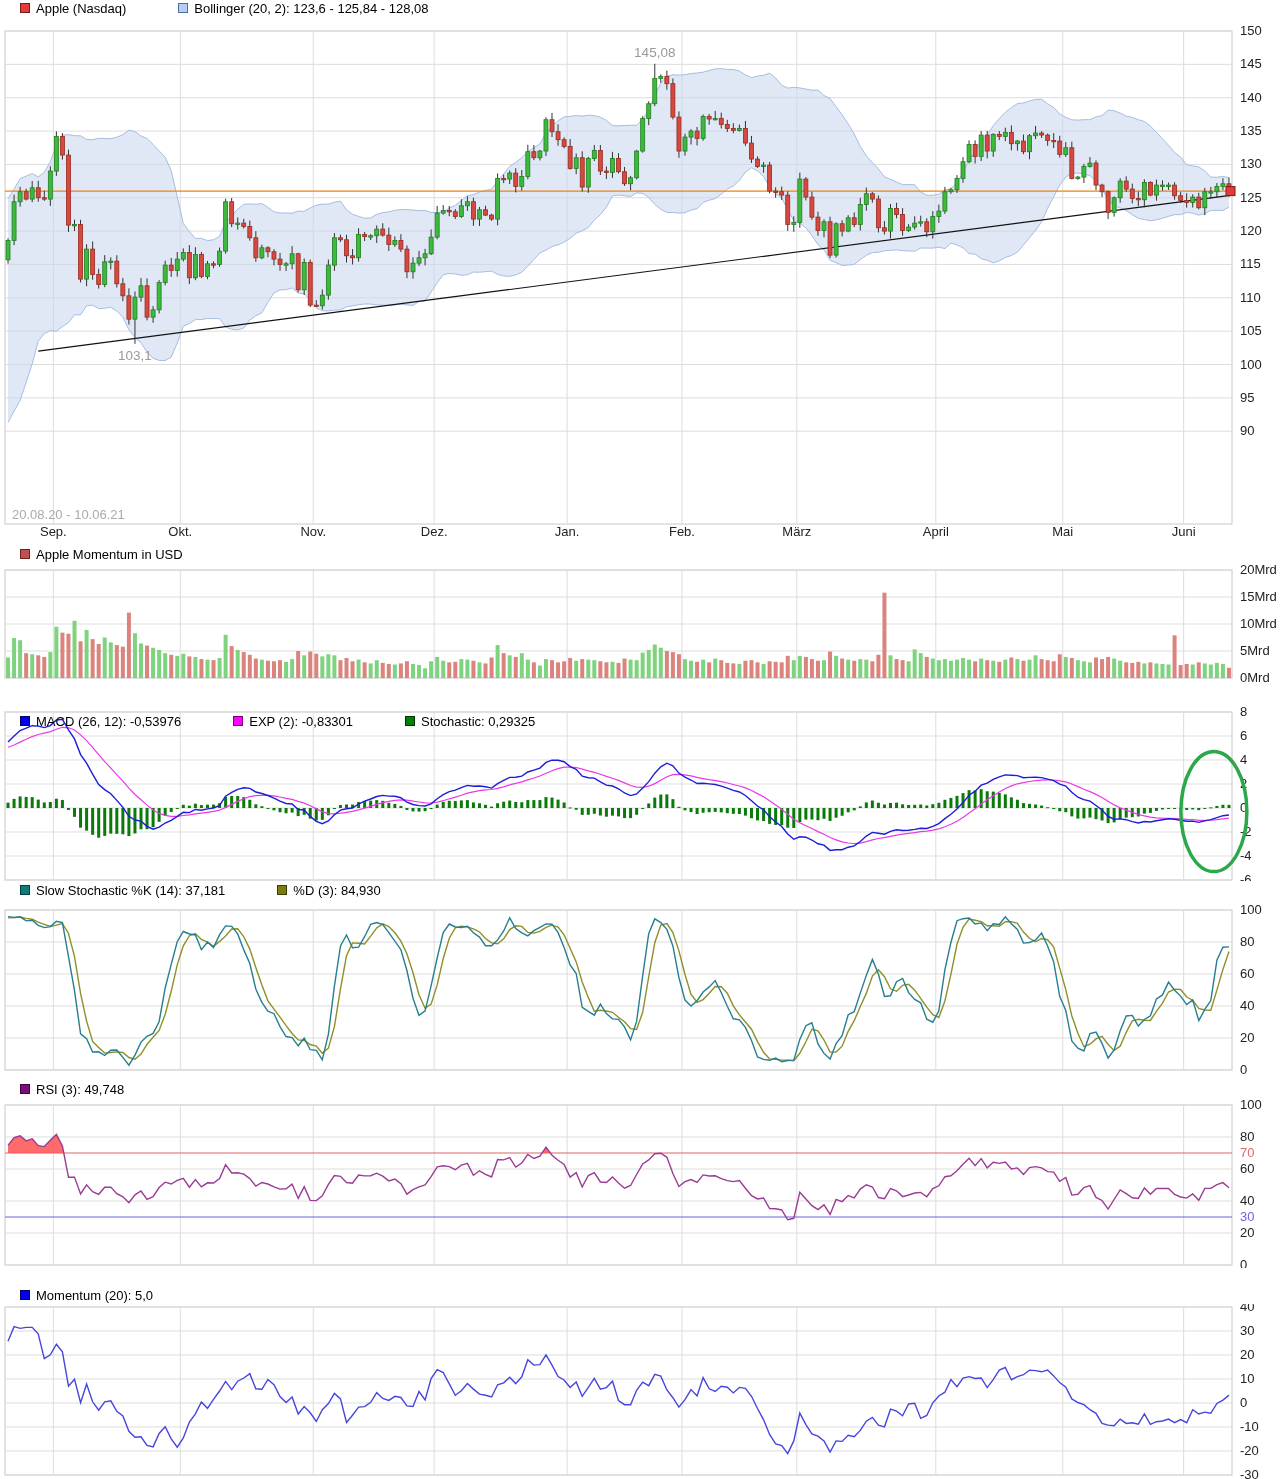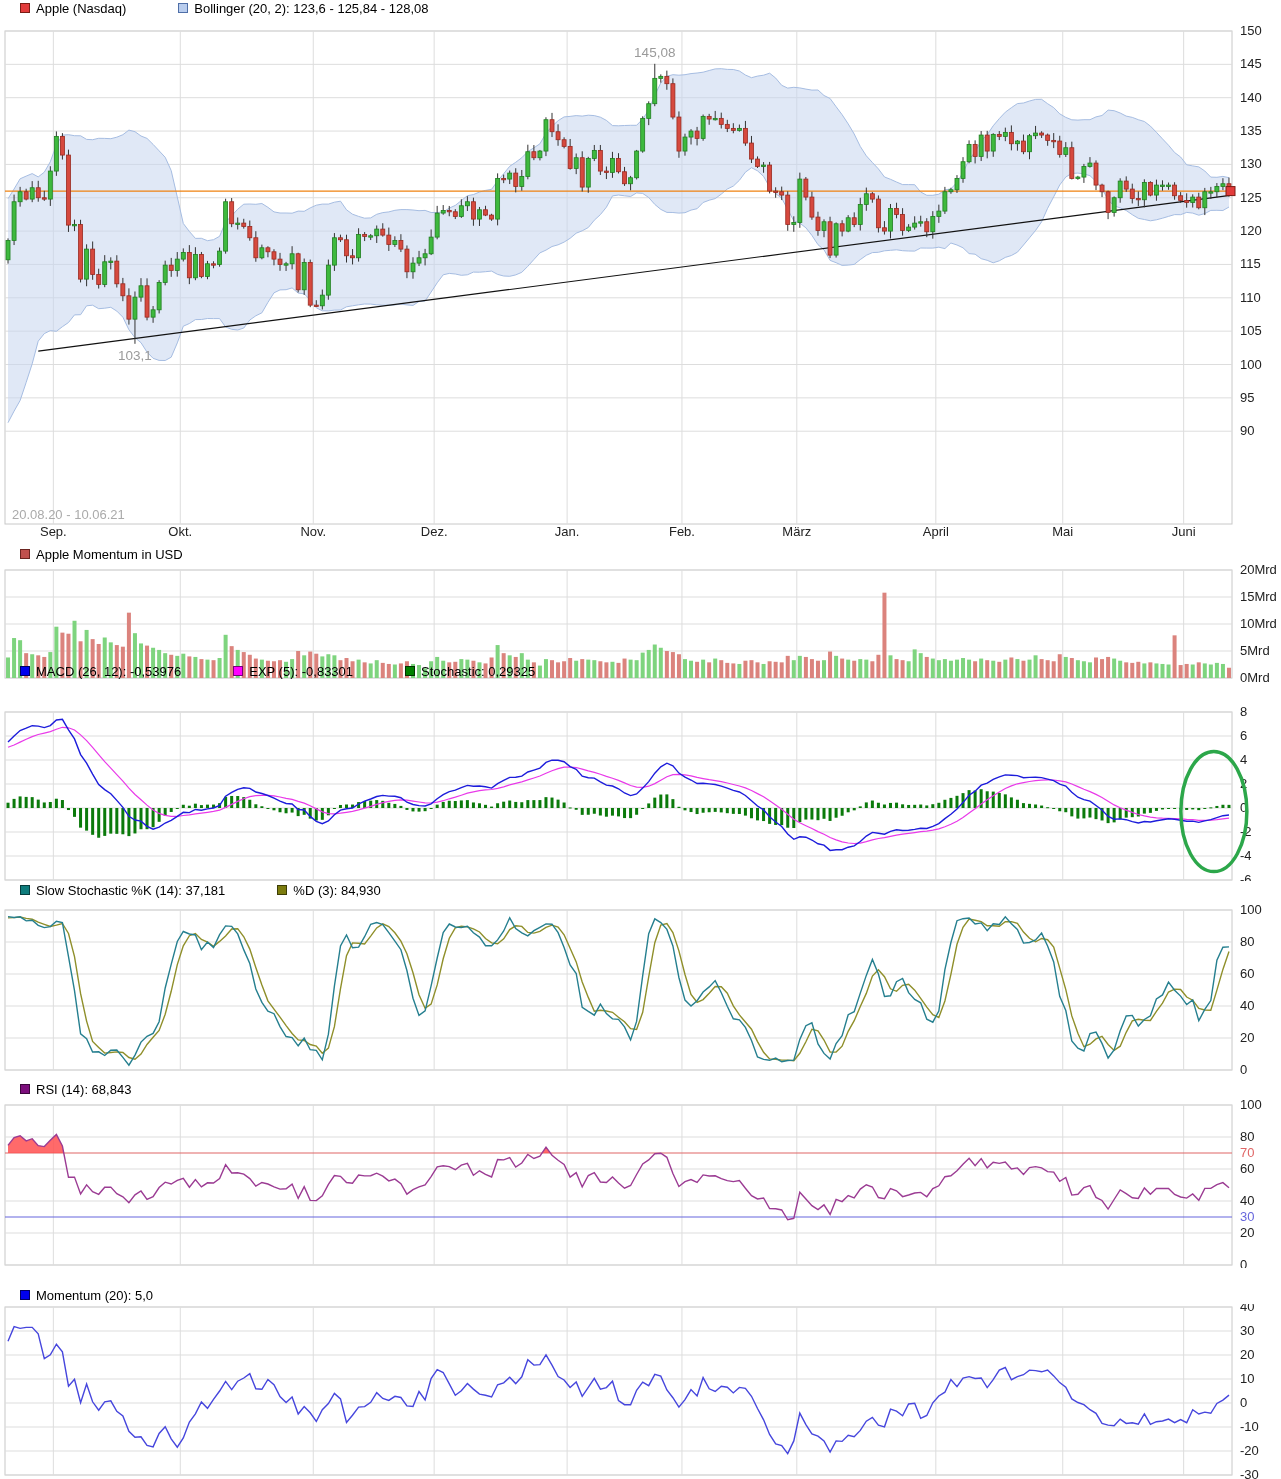--- a/index.html
+++ b/index.html
@@ -722,28 +722,28 @@
         <rect x="1190.7118226600985" y="103.5" width="4" height="13.5" fill="#7ed47e"></rect>
         <rect x="1196.756157635468" y="101.34" width="4" height="15.66" fill="#db837d"></rect>
         <rect x="1202.8004926108374" y="102.42" width="4" height="14.580000000000002" fill="#7ed47e"></rect>
         <rect x="1208.844827586207" y="103.5" width="4" height="13.5" fill="#7ed47e"></rect>
         <rect x="1214.8891625615763" y="101.88" width="4" height="15.12" fill="#7ed47e"></rect>
         <rect x="1220.9334975369459" y="102.96" width="4" height="14.040000000000001" fill="#7ed47e"></rect>
         <rect x="1226.9778325123152" y="106.74" width="4" height="10.26" fill="#db837d"></rect>
       </g>
     </svg>
 
-  <div class="legend" style="top:664px">
+  <div class="legend" style="top:714px">
     <div class="li">
       <span class="sw" style="background-color: rgb(0, 0, 238); border-color: rgb(0, 0, 102);"></span>
       <span>MACD (26, 12): -0,53976</span>
     </div>
     <div class="li">
       <span class="sw" style="background-color: rgb(255, 0, 255); border-color: rgb(119, 0, 119);"></span>
-      <span>EXP (5): -0,83301</span>
+      <span>EXP (2): -0,83301</span>
     </div>
     <div class="li">
       <span class="sw" style="background-color: rgb(0, 128, 0); border-color: rgb(1, 51, 1);"></span>
       <span>Stochastic: 0,29325</span>
     </div>
   </div>
   <svg id="svg-macd" class="chart" style="top:703px" width="1281" height="178">
       <rect x="5" y="9" width="1227" height="168" fill="none" stroke="#c8c8c8" stroke-width="1"></rect>
       <line x1="53.354679802955665" y1="9" x2="53.354679802955665" y2="177" stroke="#dddddd" stroke-width="1"></line>
       <line x1="180.28571428571428" y1="9" x2="180.28571428571428" y2="177" stroke="#dddddd" stroke-width="1"></line>
@@ -1015,21 +1015,21 @@
       <text x="1240" y="111" font-size="13px" fill="#222222">40</text>
       <text x="1240" y="143" font-size="13px" fill="#222222">20</text>
       <text x="1240" y="175" font-size="13px" fill="#222222">0</text>
       <path d="M8.0 18.9 L14.1 18.6 L20.1 18.0 L26.2 19.4 L32.2 20.3 L38.2 23.2 L44.3 25.4 L50.3 27.5 L56.4 26.1 L62.4 24.5 L68.5 34.5 L74.5 57.6 L80.6 94.7 L86.6 122.1 L92.6 142.5 L98.7 148.4 L104.7 154.1 L110.8 153.5 L116.8 152.9 L122.9 153.5 L128.9 158.5 L135.0 160.2 L141.0 155.1 L147.0 145.5 L153.1 138.2 L159.1 131.4 L165.2 115.3 L171.2 92.3 L177.3 65.6 L183.3 46.8 L189.4 36.7 L195.4 34.5 L201.4 40.5 L207.5 43.2 L213.5 47.4 L219.6 42.4 L225.6 37.0 L231.7 30.0 L237.7 29.7 L243.8 37.8 L249.8 50.1 L255.8 68.5 L261.9 86.0 L267.9 101.8 L274.0 110.1 L280.0 118.1 L286.1 126.6 L292.1 134.5 L298.2 140.9 L304.2 141.5 L310.2 145.5 L316.3 147.0 L322.3 154.3 L328.4 149.1 L334.4 127.7 L340.5 89.7 L346.5 56.7 L352.5 43.9 L358.6 44.3 L364.6 44.9 L370.7 37.1 L376.7 28.9 L382.8 24.8 L388.8 27.6 L394.9 33.8 L400.9 42.2 L406.9 54.8 L413.0 73.8 L419.0 95.7 L425.1 109.2 L431.1 105.1 L437.2 85.9 L443.2 59.8 L449.3 39.2 L455.3 28.8 L461.3 27.2 L467.4 27.9 L473.4 29.8 L479.5 33.0 L485.5 39.5 L491.6 43.9 L497.6 44.8 L503.7 39.9 L509.7 30.6 L515.7 26.8 L521.8 27.4 L527.8 33.4 L533.9 34.1 L539.9 32.3 L546.0 28.3 L552.0 26.2 L558.1 28.0 L564.1 35.8 L570.1 49.3 L576.2 62.9 L582.2 82.9 L588.3 98.4 L594.3 112.3 L600.4 111.3 L606.4 112.0 L612.5 113.3 L618.5 118.3 L624.5 122.8 L630.6 129.7 L636.6 130.4 L642.7 113.3 L648.7 77.9 L654.8 43.7 L660.8 26.0 L666.9 24.6 L672.9 33.6 L678.9 51.9 L685.0 75.5 L691.0 95.5 L697.1 103.3 L703.1 100.6 L709.2 94.2 L715.2 87.5 L721.3 87.8 L727.3 94.2 L733.3 106.9 L739.4 115.9 L745.4 123.0 L751.5 130.2 L757.5 142.6 L763.6 153.3 L769.6 159.9 L775.7 160.3 L781.7 161.1 L787.7 161.1 L793.8 161.8 L799.8 154.3 L805.9 142.8 L811.9 130.3 L818.0 131.8 L824.0 141.0 L830.1 153.1 L836.1 153.0 L842.1 147.2 L848.2 132.3 L854.2 121.7 L860.3 107.5 L866.3 94.4 L872.4 77.0 L878.4 70.7 L884.5 77.7 L890.5 89.8 L896.5 92.3 L902.6 86.3 L908.6 85.3 L914.7 91.2 L920.7 99.3 L926.8 108.1 L932.8 115.7 L938.8 118.5 L944.9 102.0 L950.9 75.4 L957.0 45.3 L963.0 28.3 L969.1 20.1 L975.1 21.2 L981.2 22.6 L987.2 26.8 L993.2 26.8 L999.3 27.3 L1005.3 22.7 L1011.4 22.6 L1017.4 24.3 L1023.5 33.1 L1029.5 39.3 L1035.6 42.8 L1041.6 39.5 L1047.6 40.7 L1053.7 48.0 L1059.7 69.1 L1065.8 90.6 L1071.8 116.9 L1077.9 134.2 L1083.9 147.7 L1090.0 145.2 L1096.0 139.9 L1102.0 137.4 L1108.1 145.5 L1114.1 151.4 L1120.2 147.2 L1126.2 133.3 L1132.3 121.8 L1138.3 120.2 L1144.4 121.3 L1150.4 121.5 L1156.4 112.4 L1162.5 104.2 L1168.5 93.0 L1174.6 90.1 L1180.6 90.5 L1186.7 98.0 L1192.7 101.2 L1198.8 109.4 L1204.8 111.0 L1210.8 111.2 L1216.9 91.1 L1222.9 70.4 L1229.0 52.5 " fill="none" stroke="#8f8f2a" stroke-width="1.4"></path>
       <path d="M8.0 17.6 L14.1 18.5 L20.1 17.8 L26.2 21.9 L32.2 21.3 L38.2 26.3 L44.3 28.6 L50.3 27.6 L56.4 22.2 L62.4 23.6 L68.5 57.6 L74.5 91.7 L80.6 134.9 L86.6 139.6 L92.6 153.0 L98.7 152.8 L104.7 156.5 L110.8 151.2 L116.8 151.0 L122.9 158.4 L128.9 166.2 L135.0 156.1 L141.0 143.1 L147.0 137.3 L153.1 134.4 L159.1 122.7 L165.2 89.0 L171.2 65.4 L177.3 42.5 L183.3 32.5 L189.4 35.0 L195.4 36.0 L201.4 50.7 L207.5 43.1 L213.5 48.5 L219.6 35.7 L225.6 26.9 L231.7 27.4 L237.7 34.9 L243.8 50.9 L249.8 64.5 L255.8 90.0 L261.9 103.4 L267.9 112.1 L274.0 114.7 L280.0 127.6 L286.1 137.5 L292.1 138.6 L298.2 146.8 L304.2 139.1 L310.2 150.7 L316.3 151.4 L322.3 160.8 L328.4 135.2 L334.4 87.1 L340.5 46.9 L346.5 36.0 L352.5 48.8 L358.6 48.2 L364.6 37.7 L370.7 25.3 L376.7 23.6 L382.8 25.6 L388.8 33.7 L394.9 42.1 L400.9 50.7 L406.9 71.5 L413.0 99.2 L419.0 116.4 L425.1 111.9 L431.1 86.9 L437.2 59.0 L443.2 33.5 L449.3 25.0 L455.3 28.0 L461.3 28.5 L467.4 27.2 L473.4 33.7 L479.5 38.1 L485.5 46.7 L491.6 46.7 L497.6 40.9 L503.7 32.0 L509.7 18.8 L515.7 29.5 L521.8 33.8 L527.8 36.8 L533.9 31.7 L539.9 28.3 L546.0 24.9 L552.0 25.2 L558.1 33.7 L564.1 48.4 L570.1 65.9 L576.2 74.5 L582.2 108.3 L588.3 112.4 L594.3 116.2 L600.4 105.2 L606.4 114.6 L612.5 119.9 L618.5 120.4 L624.5 127.9 L630.6 140.9 L636.6 122.4 L642.7 76.6 L648.7 34.7 L654.8 19.9 L660.8 23.6 L666.9 30.4 L672.9 46.9 L678.9 78.5 L685.0 101.1 L691.0 107.0 L697.1 101.7 L703.1 93.0 L709.2 87.9 L715.2 81.6 L721.3 93.8 L727.3 107.2 L733.3 119.8 L739.4 120.8 L745.4 128.4 L751.5 141.5 L757.5 158.0 L763.6 160.4 L769.6 161.3 L775.7 159.1 L781.7 162.8 L787.7 161.5 L793.8 161.1 L799.8 140.4 L805.9 126.7 L811.9 123.8 L818.0 144.9 L824.0 154.4 L830.1 160.1 L836.1 144.6 L842.1 136.7 L848.2 115.7 L854.2 112.7 L860.3 94.1 L866.3 76.4 L872.4 60.5 L878.4 75.1 L884.5 97.5 L890.5 96.8 L896.5 82.7 L902.6 79.5 L908.6 93.6 L914.7 100.4 L920.7 103.8 L926.8 120.2 L932.8 123.2 L938.8 112.0 L944.9 70.7 L950.9 43.5 L957.0 21.7 L963.0 19.7 L969.1 19.0 L975.1 24.9 L981.2 23.9 L987.2 31.7 L993.2 24.7 L999.3 25.5 L1005.3 17.8 L1011.4 24.7 L1017.4 30.5 L1023.5 44.1 L1029.5 43.5 L1035.6 41.0 L1041.6 34.1 L1047.6 47.0 L1053.7 62.9 L1059.7 97.3 L1065.8 111.5 L1071.8 141.9 L1077.9 149.1 L1083.9 152.0 L1090.0 134.6 L1096.0 133.1 L1102.0 144.4 L1108.1 159.0 L1114.1 150.9 L1120.2 131.8 L1126.2 117.0 L1132.3 116.4 L1138.3 127.1 L1144.4 120.5 L1150.4 116.8 L1156.4 99.9 L1162.5 95.9 L1168.5 83.2 L1174.6 91.2 L1180.6 97.1 L1186.7 105.6 L1192.7 100.9 L1198.8 121.7 L1204.8 110.4 L1210.8 101.6 L1216.9 61.3 L1222.9 48.2 L1229.0 47.9 " fill="none" stroke="#257f8f" stroke-width="1.4"></path>
     </svg>
 
   <div class="legend" style="top:1082px">
     <div class="li">
       <span class="sw" style="background-color: rgb(124, 14, 124); border-color: rgb(61, 6, 61);"></span>
-      <span>RSI (14): 68,843</span>
+      <span>RSI (3): 49,748</span>
     </div>
   </div>
   <svg id="svg-rsi" class="chart" style="top:1097px" width="1281" height="171">
       <rect x="5" y="8" width="1227" height="160" fill="none" stroke="#c8c8c8" stroke-width="1"></rect>
       <line x1="53.354679802955665" y1="8" x2="53.354679802955665" y2="168" stroke="#dddddd" stroke-width="1"></line>
       <line x1="180.28571428571428" y1="8" x2="180.28571428571428" y2="168" stroke="#dddddd" stroke-width="1"></line>
       <line x1="313.2610837438424" y1="8" x2="313.2610837438424" y2="168" stroke="#dddddd" stroke-width="1"></line>
       <line x1="434.14778325123154" y1="8" x2="434.14778325123154" y2="168" stroke="#dddddd" stroke-width="1"></line>
       <line x1="567.1231527093596" y1="8" x2="567.1231527093596" y2="168" stroke="#dddddd" stroke-width="1"></line>
       <line x1="681.9655172413793" y1="8" x2="681.9655172413793" y2="168" stroke="#dddddd" stroke-width="1"></line>

